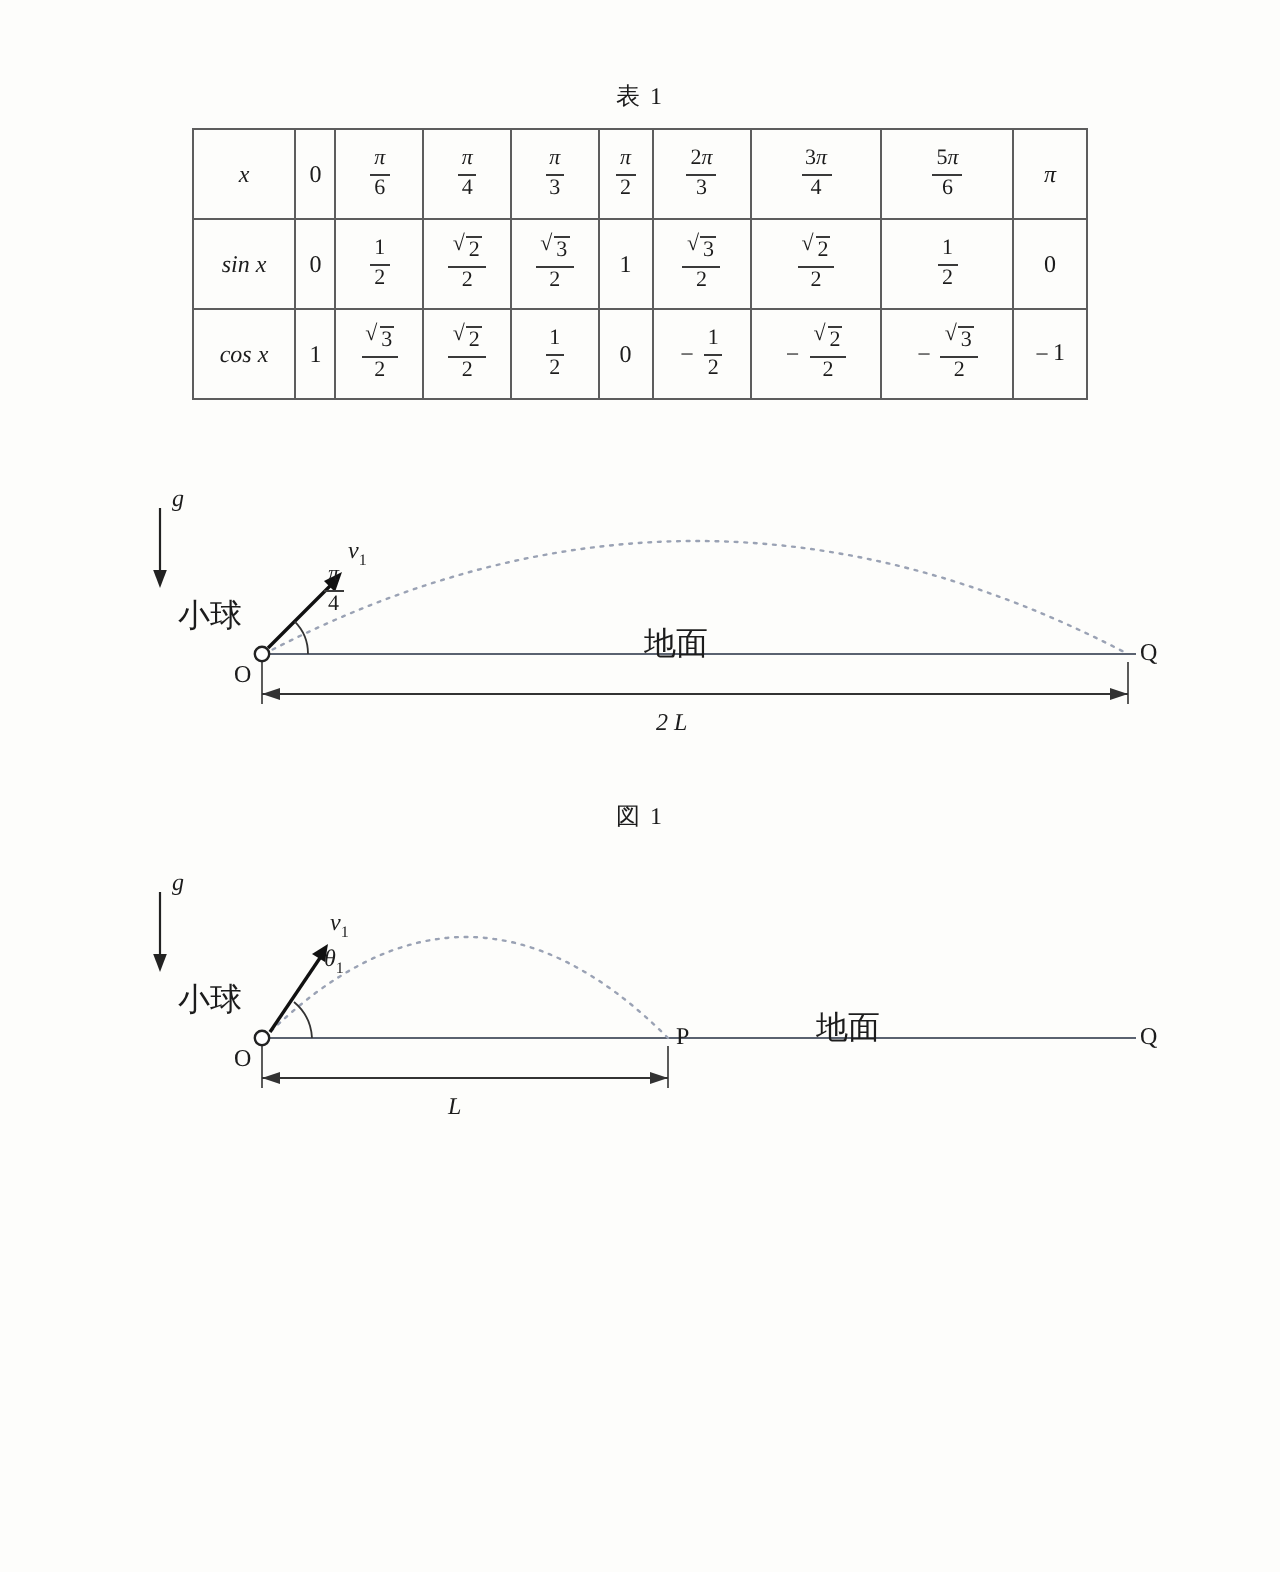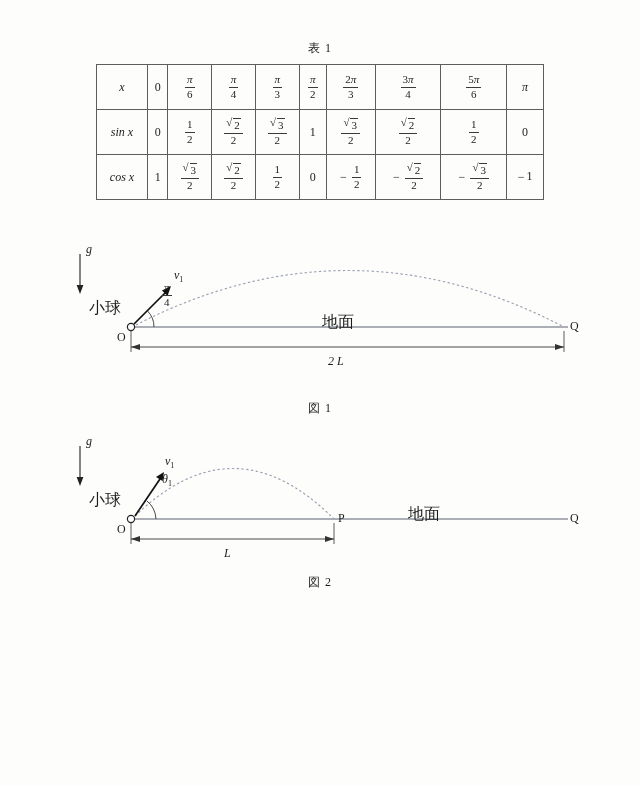--- a/index.html
+++ b/index.html
@@ -346,16 +346,15 @@
 
     <span class="lbl-abs" style="left:162px; top:40px;"><span class="italic">θ</span><span class="sub">1</span></span>
 
     <span class="lbl-abs lbl-jp" style="left:89px; top:58px;">小球</span>
     <span class="lbl-abs" style="left:117px; top:90px;">O</span>
     <span class="lbl-abs" style="left:338px; top:79px;">P</span>
     <span class="lbl-abs lbl-jp" style="left:408px; top:72px;">地面</span>
     <span class="lbl-abs" style="left:570px; top:79px;">Q</span>
     <span class="lbl-abs italic" style="left:224px; top:114px;">L</span>
 
-    <div class="fig-caption" style="top:142px;">図 2</div>
   </div>
 
 </div>
 
 </body></html>

